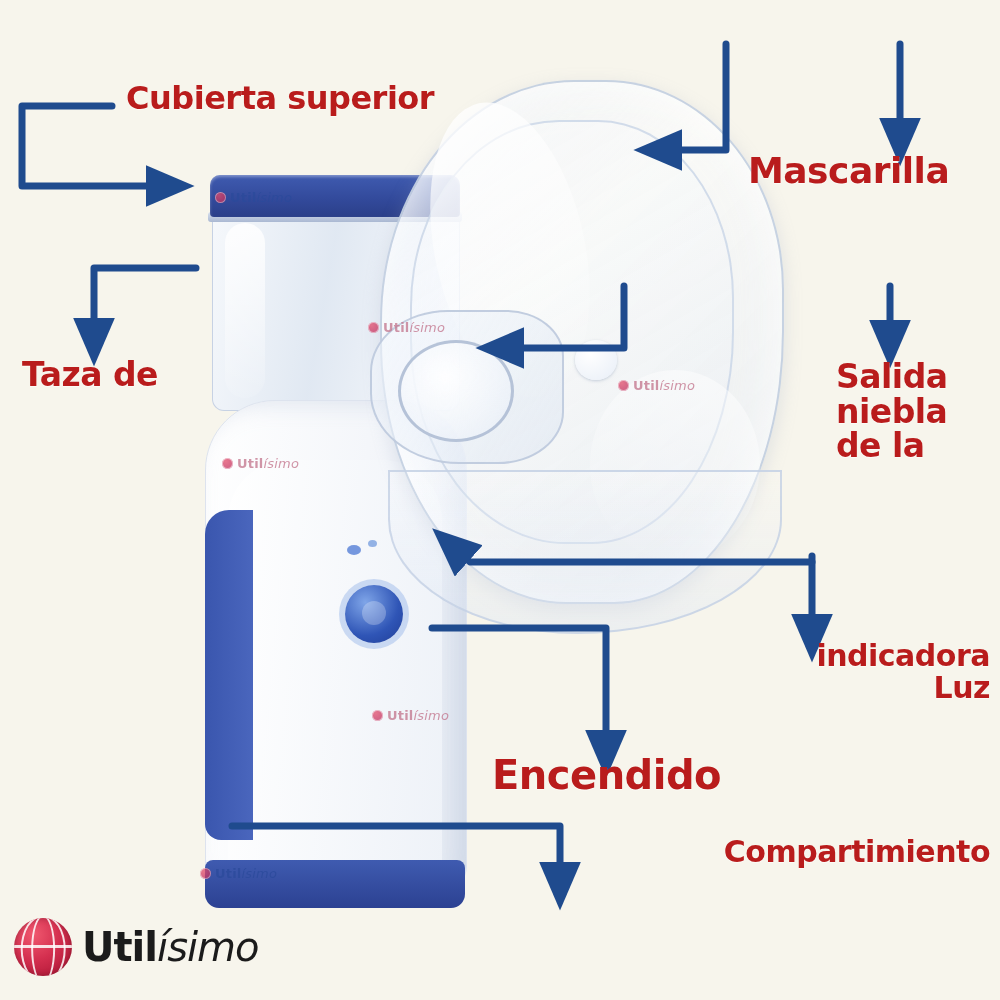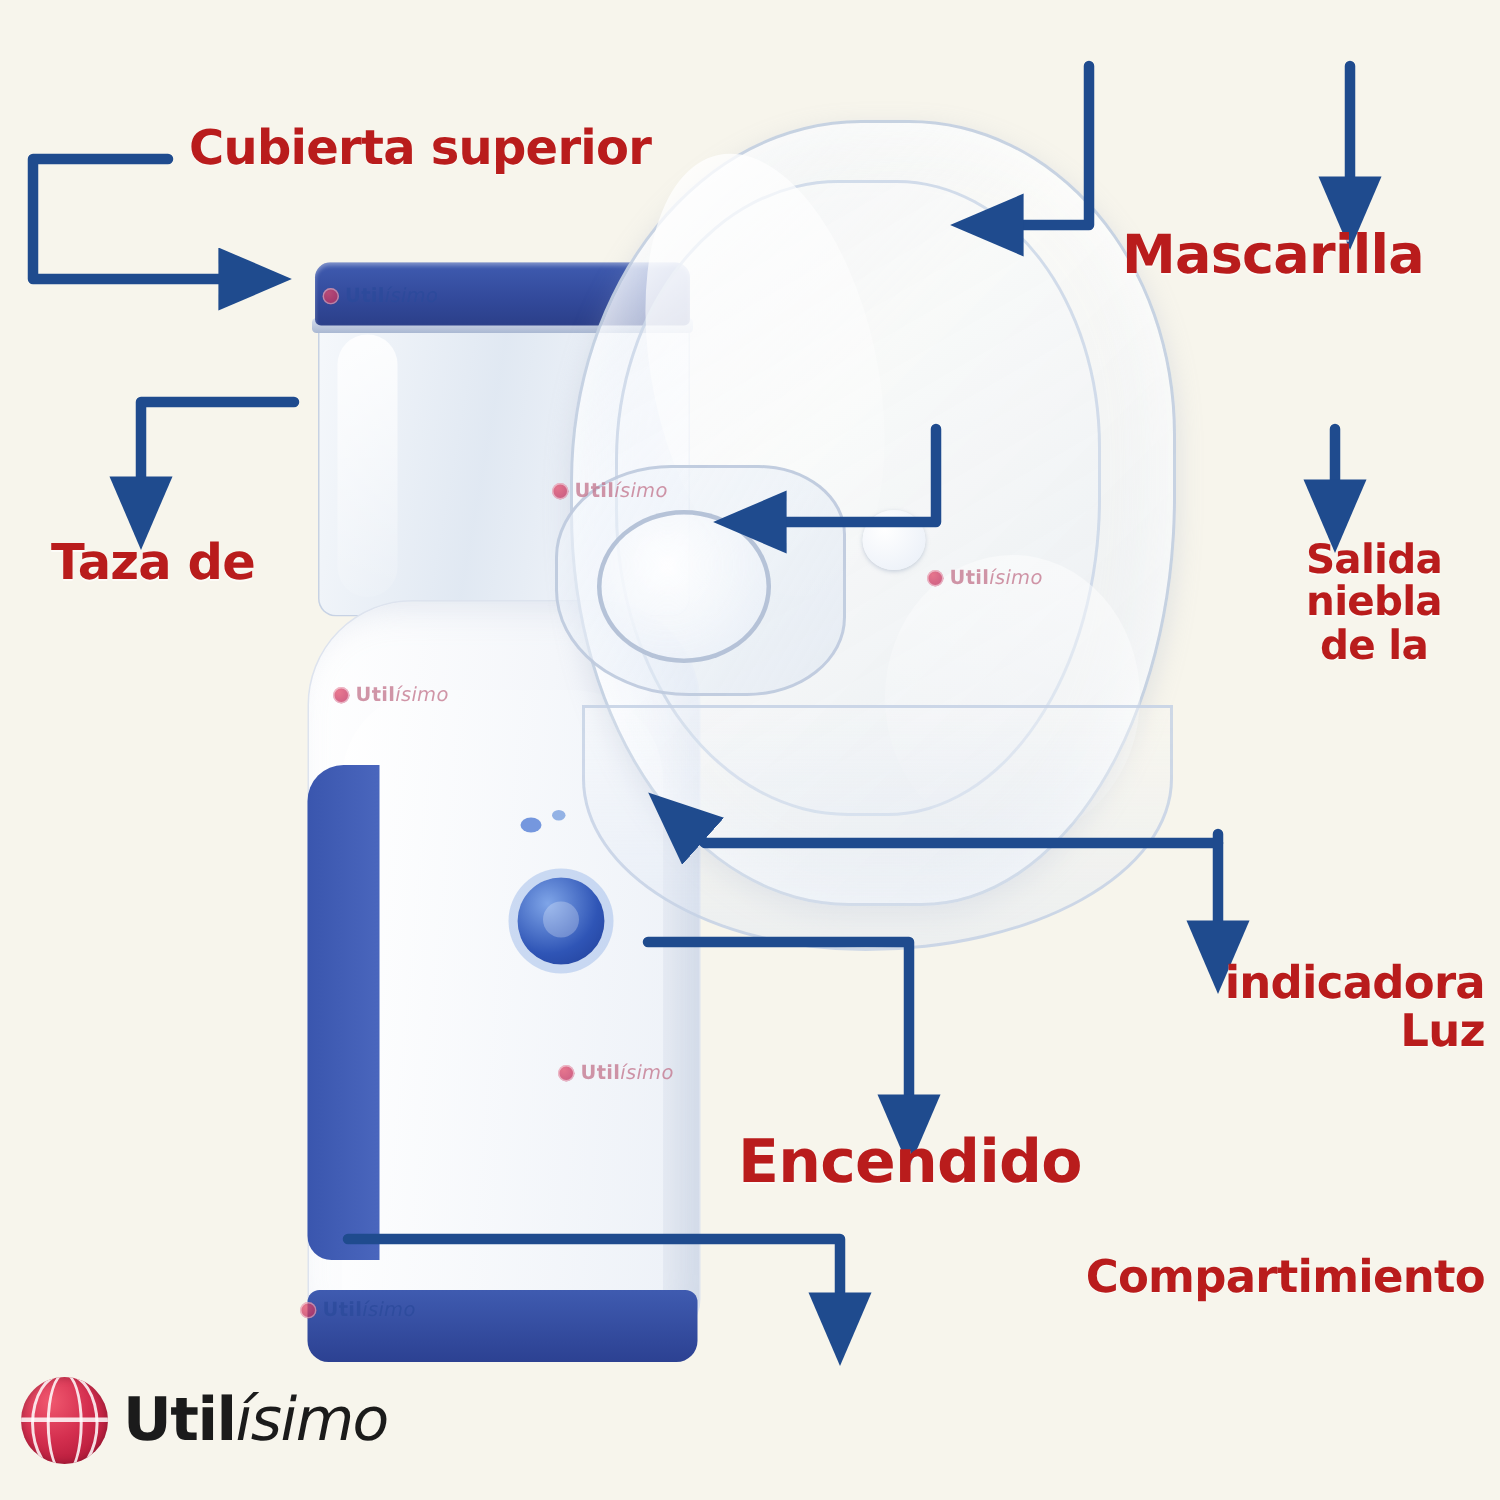--- a/index.html
+++ b/index.html
@@ -256,25 +256,25 @@
       <path d="M432,628 L606,628 L606,752"></path>
 
       <path d="M232,826 L560,826 L560,884"></path>
     </g>
   </svg>
 
   <div class="label" style="left:126px;top:82px;font-size:32px;">Cubierta superior</div>
 
   <div class="label" style="left:748px;top:152px;font-size:36px;">Mascarilla</div>
 
-  <div class="label" style="left:34px;top:358px;font-size:33px;text-align:left;">
+  <div class="label" style="left:22px;top:358px;font-size:33px;text-align:left;">
     <div>Taza de</div>
   </div>
 
-  <div class="label" style="left:836px;top:360px;font-size:27px;width:160px;text-align:center;">
+  <div class="label" style="left:836px;top:360px;font-size:33px;width:160px;text-align:left;">
     <div>Salida</div>
     <div>niebla</div>
     <div>de la</div>
   </div>
 
   <div class="label" style="left:700px;top:640px;font-size:30px;width:290px;text-align:right;">
     <div>indicadora</div>
     <div>Luz</div>
   </div>
 

